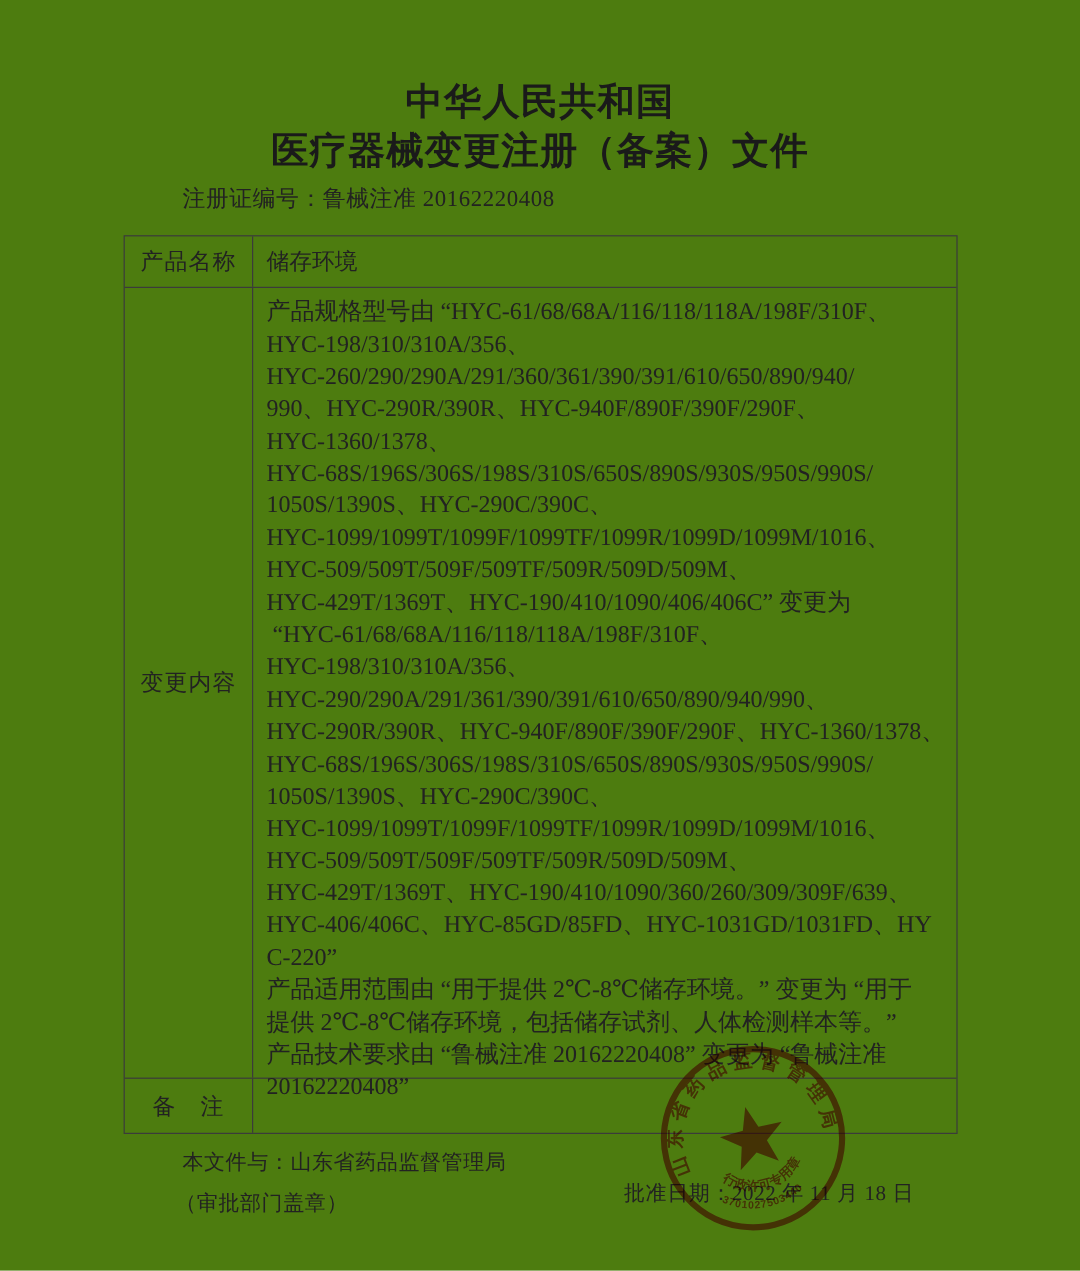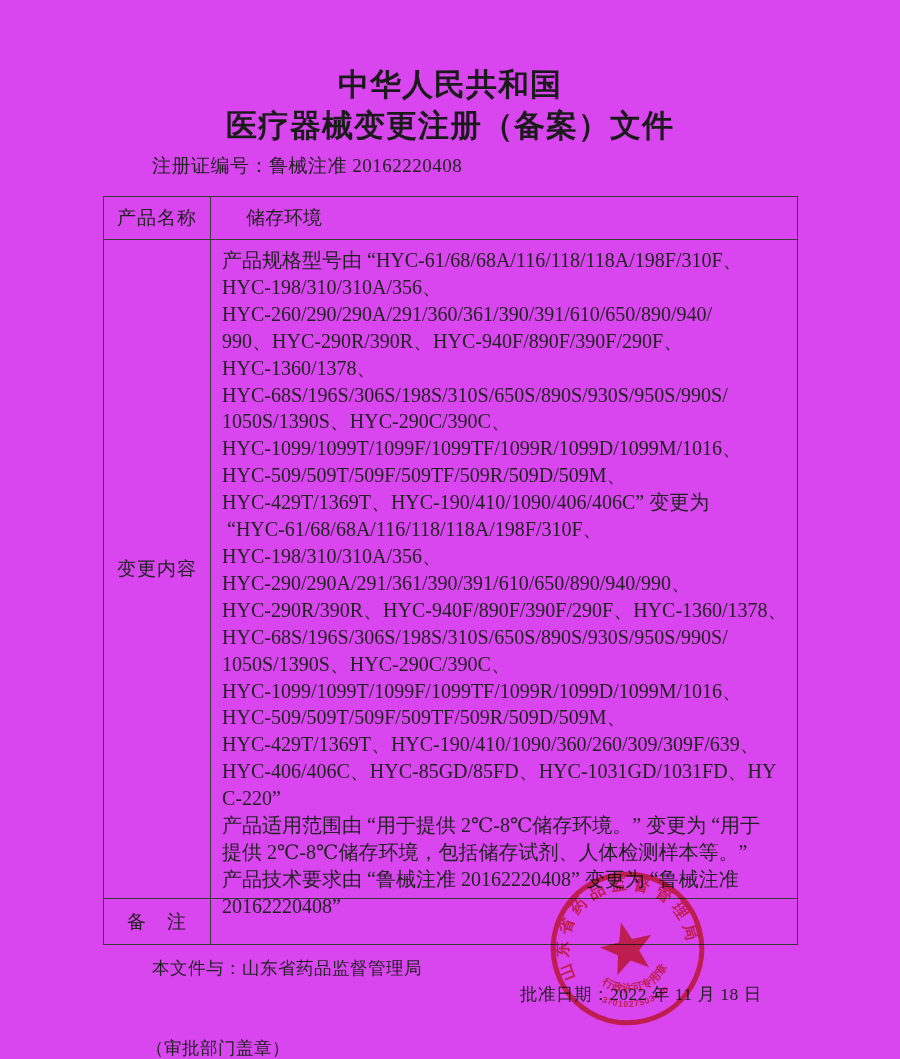--- a/index.html
+++ b/index.html
@@ -1,52 +1,52 @@
 <!DOCTYPE html>
 <html><head>
 <meta charset="utf-8">
 <style>
   html,body{margin:0;padding:0;background:#ffffff;}
   .page{
-    position:relative;width:900px;height:1059px;background:#d946ef;
+    position:relative;width:900px;height:1059px;background:#4d7c0f;
     font-family:"Liberation Serif","DejaVu Serif",serif;color:#1e1e1e;overflow:hidden;
   }
   .title-block{position:absolute;top:64px;left:0;width:900px;text-align:center;}
   .title-line{
     font-family:"Liberation Sans","DejaVu Sans",sans-serif;
     font-weight:700;font-size:31px;line-height:41px;letter-spacing:1px;color:#1a1a1a;
   }
   .reg-no{position:absolute;left:152px;top:153px;font-size:19px;color:#222;letter-spacing:0.5px;}
   .doc-table{
     position:absolute;left:103px;top:196px;width:695px;
     border:1.5px solid #3b3b3b;box-sizing:border-box;background:transparent;
   }
   .t-row{display:flex;box-sizing:border-box;}
-  .t-row.r1{height:43px;border-bottom:1.5px solid #3b3b3b;gap:24px;}
+  .t-row.r1{height:43px;border-bottom:1.5px solid #3b3b3b;}
   .t-row.r2{height:659px;border-bottom:1.5px solid #3b3b3b;}
   .t-row.r3{height:45px;justify-content:space-between;}
   .cell-label{
     width:107px;flex:0 0 107px;border-right:1.5px solid #3b3b3b;box-sizing:border-box;
     display:flex;align-items:center;justify-content:center;
     font-size:19px;letter-spacing:1px;color:#222;
   }
   .cell-content{
     flex:1;box-sizing:border-box;padding:0 8px 0 11px;
     display:flex;align-items:center;
     font-size:19px;color:#222;
   }
   .cell-content.big{
     align-items:flex-start;padding-top:7px;
     font-size:20px;line-height:26.9px;
   }
   .prewrap{white-space:pre-wrap;word-break:break-all;}
   .footer-line{position:absolute;font-size:17.5px;color:#222;letter-spacing:0.5px;}
   .dept{left:152px;top:956px;}
   .date{left:520px;top:982px;}
-  .seal-note{left:146px;top:1036px;}
+  .seal-note{left:146px;top:990px;}
   .seal{
     position:absolute;left:545px;top:866px;width:165px;height:165px;
     transform:rotate(-14deg);opacity:0.82;mix-blend-mode:multiply;z-index:5;
     pointer-events:none;
   }
 </style>
 </head>
 <body>
 
 <div class="page">

